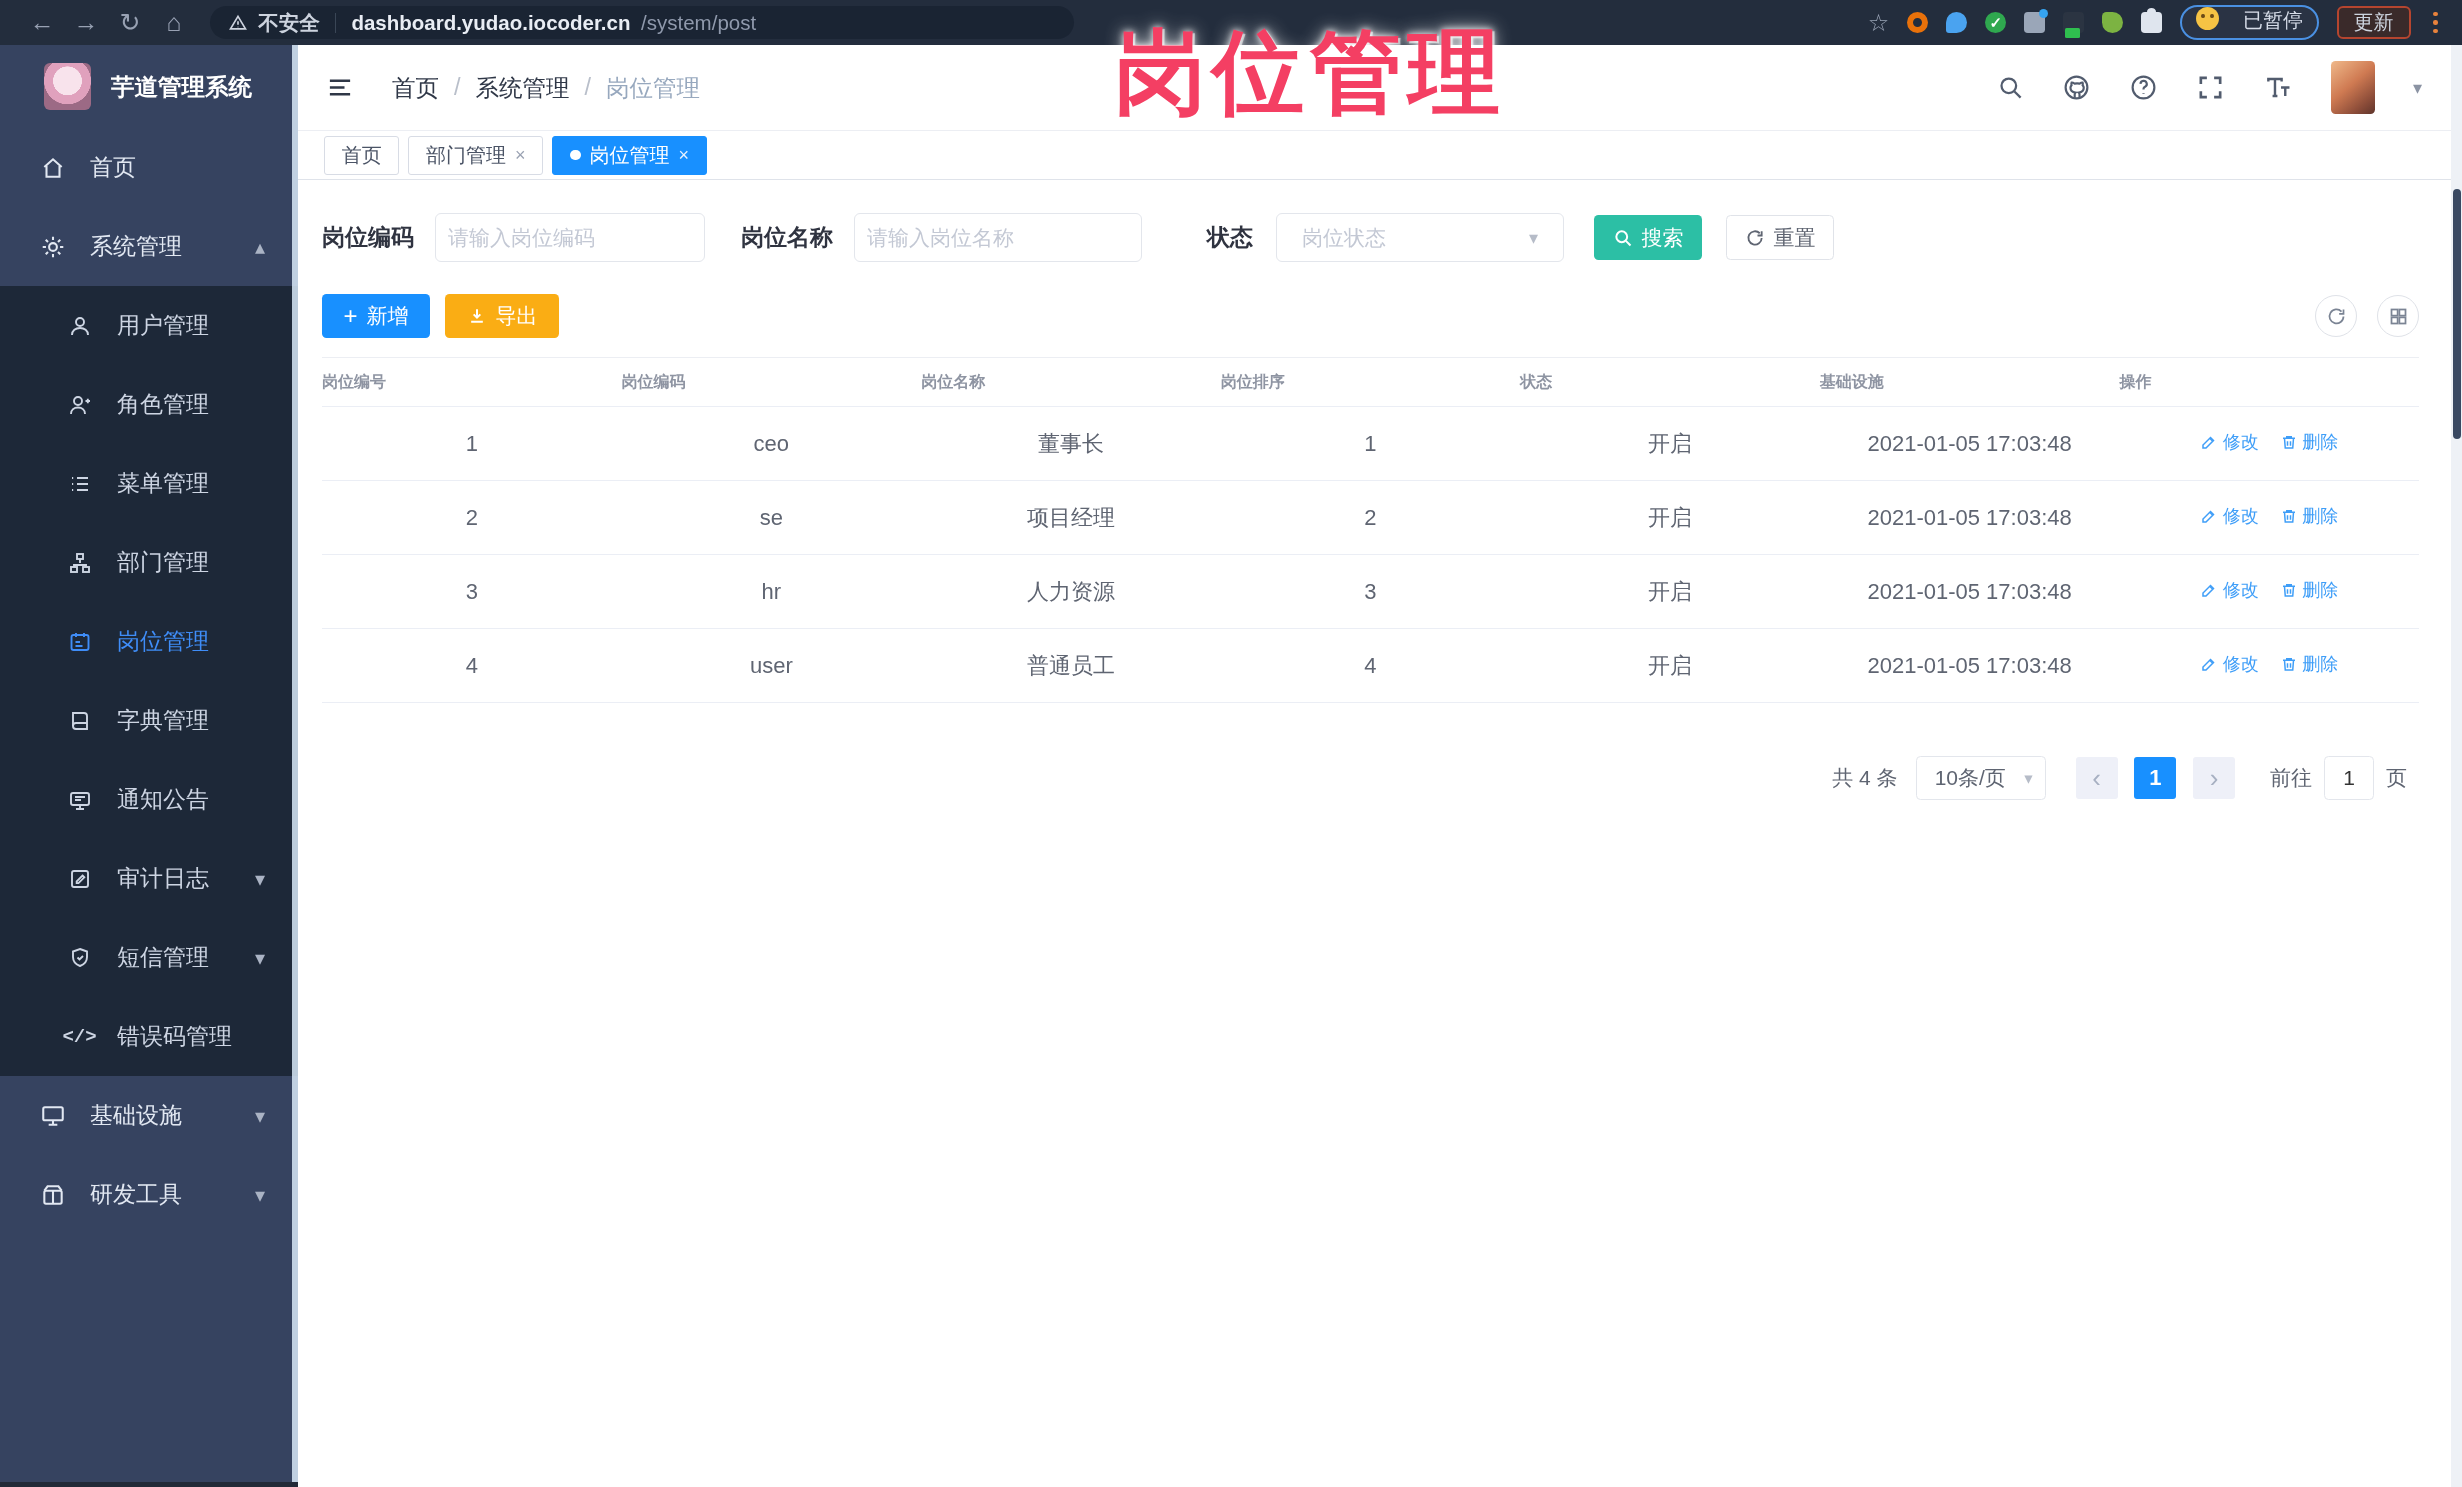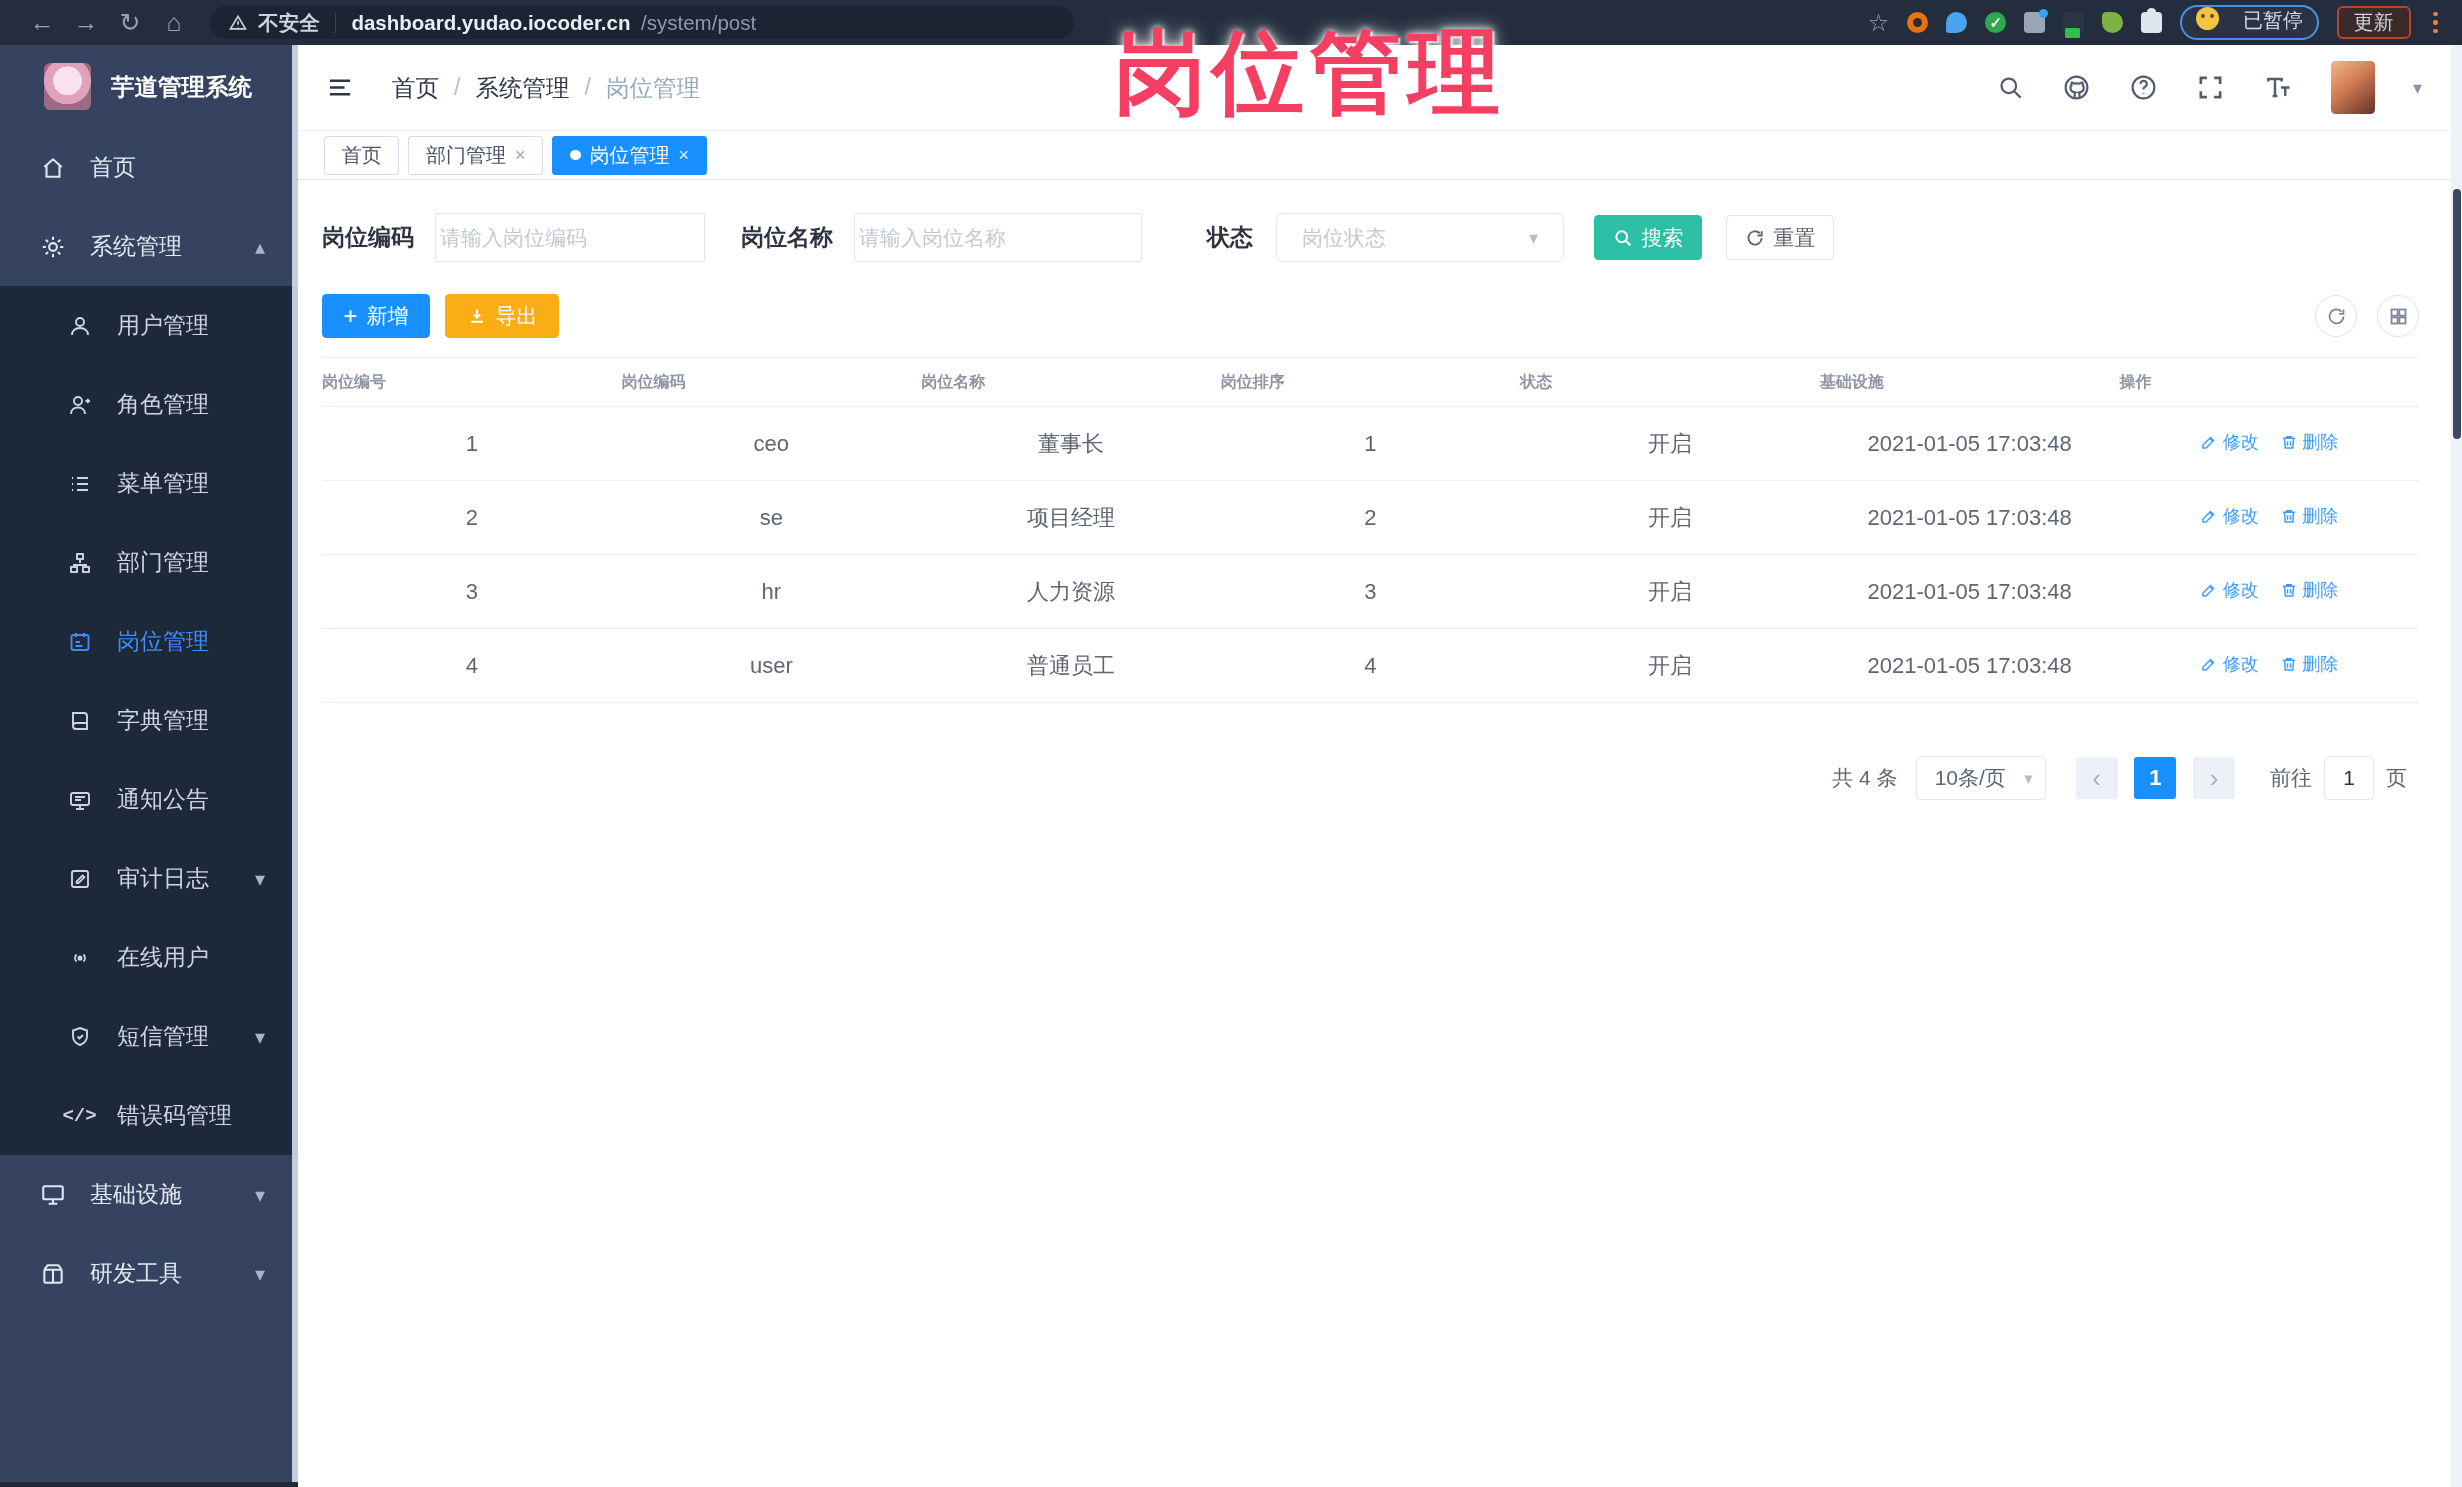--- a/index.html
+++ b/index.html
@@ -81,21 +81,21 @@
   .tab .dot { width:10.6px; height:10.6px; border-radius:50%; background:#fff; }
   .tab .x { font-size:18px; color:#9aa2b2; }
   .tab.active { background:#1890ff; border-color:#1890ff; color:#fff; }
   .tab.active .x { color:#e8f2ff; }
 
   
   .content { position:absolute; left:298px; top:180px; width:2154px; height:1307px; background:#fff; z-index:1; }
 
   .filter-row { position:absolute; top:33px; left:24px; display:flex; align-items:center; }
   .f-label { font-size:23px; font-weight:700; color:#2f3340; }
-  .f-input { width:270px; height:49px; border:1.5px solid #e3e6ec; border-radius:1px; padding:0 4px;
+  .f-input { width:270px; height:49px; border:1.5px solid #e3e6ec; border-radius:6px; padding:0 12px;
     font-size:21px; color:#333; font-family:"Liberation Sans",sans-serif; outline:none; }
   .f-input::placeholder { color:#c3c8d4; }
   .f-select { width:288px; height:49px; border:1.5px solid #e3e6ec; border-radius:6px; padding:0 25px;
     display:flex; align-items:center; justify-content:space-between; color:#c3c8d4; font-size:21px; }
   .f-select .caret { color:#b6bcc8; font-size:18px; }
   .btn { border:none; border-radius:4.5px; font-size:21px; display:inline-flex; align-items:center;
     justify-content:center; gap:9px; font-family:"Liberation Sans",sans-serif; }
   .btn-search { width:108px; height:45px; background:#2cbfa5; color:#fff; }
   .btn-reset { width:108px; height:45px; background:#fff; border:1.5px solid #e0e3e9; color:#5f6572; }
   .btn-add { width:108px; height:44px; background:#1890ff; color:#fff; }
@@ -278,29 +278,20 @@
           </div>
           <div class="side-item sub">
             <span class="ic">
               <svg width="24" height="24" viewBox="0 0 24 24" fill="none" stroke="currentColor" stroke-width="1.9">
                 <rect x="4" y="4" width="16" height="16" rx="2"></rect>
                 <path d="M14.5 8.5l1.8 1.8-5.8 5.8H8.7v-1.8z"></path>
               </svg>
             </span>
             <span>审计日志</span>
             <span class="caret">▾</span>
-          </div>
-          <div class="side-item sub">
-            <span class="ic">
-              <svg width="24" height="24" viewBox="0 0 24 24" fill="none" stroke="currentColor" stroke-width="1.9">
-                <circle cx="12" cy="12" r="1.6" fill="currentColor"></circle>
-                <path d="M8.5 8.5a5 5 0 0 0 0 7M15.5 8.5a5 5 0 0 1 0 7"></path>
-              </svg>
-            </span>
-            <span>在线用户</span>
           </div>
           <div class="side-item sub">
             <span class="ic">
               <svg width="24" height="24" viewBox="0 0 24 24" fill="none" stroke="currentColor" stroke-width="1.9">
                 <path d="M12 3l7 2.5V11c0 4.5-3 7.5-7 9-4-1.5-7-4.5-7-9V5.5z"></path>
                 <path d="M9.5 11.5l2 2 3.5-3.5"></path>
               </svg>
             </span>
             <span>短信管理</span>
             <span class="caret">▾</span>

